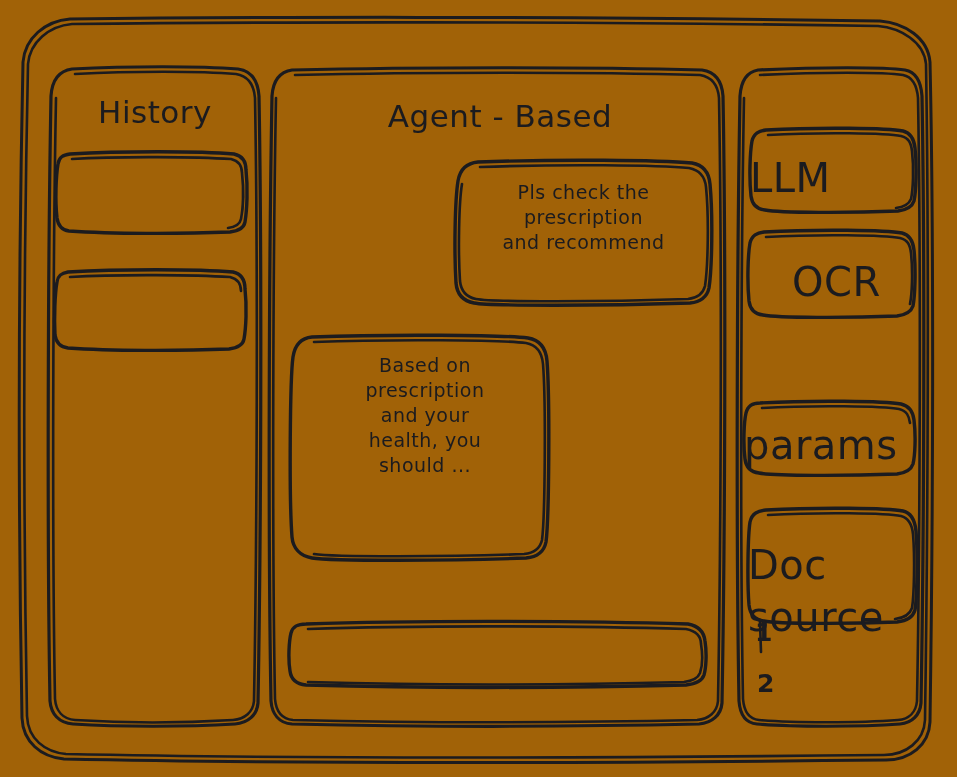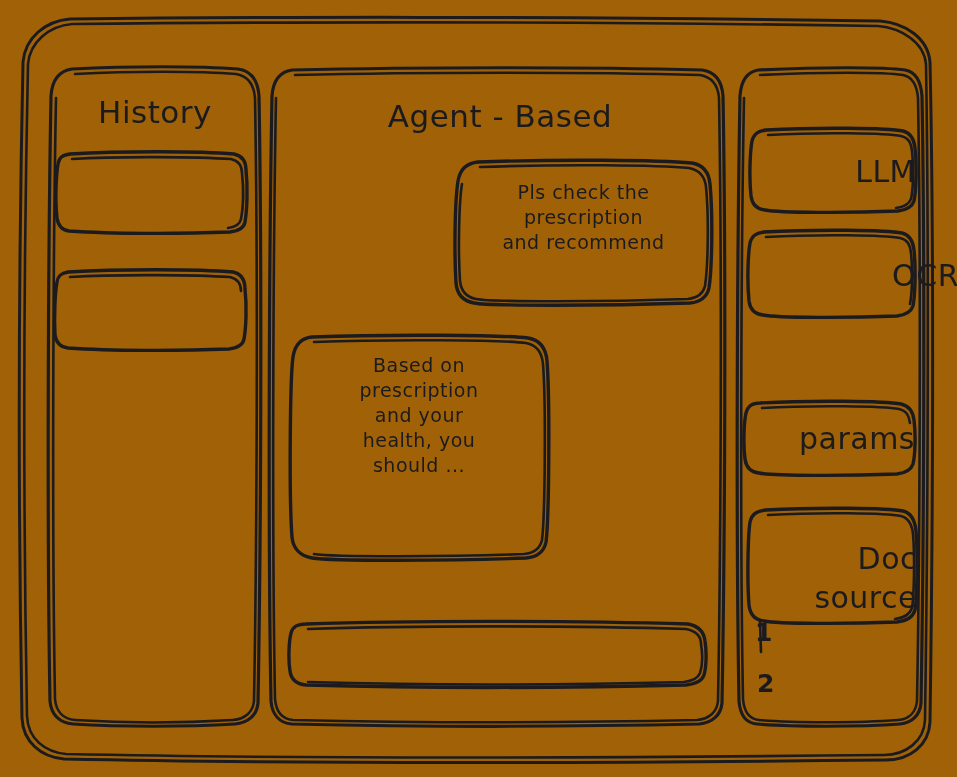--- a/index.html
+++ b/index.html
@@ -54,22 +54,22 @@
     font-size: 31px;
     font-weight: 400;
     text-align: center;
   }
   .bubble-text {
     font-size: 19px;
     text-align: center;
     line-height: 1.32;
   }
   .btn-text {
-    font-size: 30px;
-    text-align: right;
+    font-size: 40px;
+    text-align: left;
     width: 100%;
   }
   .src-num {
     font-size: 25px;
     font-weight: 600;
   }
 </style>
 </head>
 <body>
 
@@ -301,21 +301,21 @@
   <div class="hit" style="left:270px; top:67px; width:455px; height:660px;"></div>
   <div class="lbl panel-title" style="left:300px; top:97px; width:400px;">Agent - Based</div>
 
   <div class="hit" style="left:456px; top:160px; width:255px; height:145px;">
     <div class="lbl bubble-text" style="left:0; top:20px; width:255px;">Pls check the
 prescription
 and recommend</div>
   </div>
 
   <div class="hit" style="left:290px; top:335px; width:258px; height:225px;">
-    <div class="lbl bubble-text" style="left:0; top:18px; width:258px;">Based on
+    <div class="lbl bubble-text" style="left:0; top:18px; width:258px;padding-left:6px;">Based on
 prescription
 and your
 health, you
 should ...</div>
   </div>
 
   <div class="hit" style="left:290px; top:622px; width:416px; height:64px; cursor:text;">
     <span class="lbl" style="left:18px; top:18px; font-size:22px; color:#7a7a80;"></span>
   </div>
 

